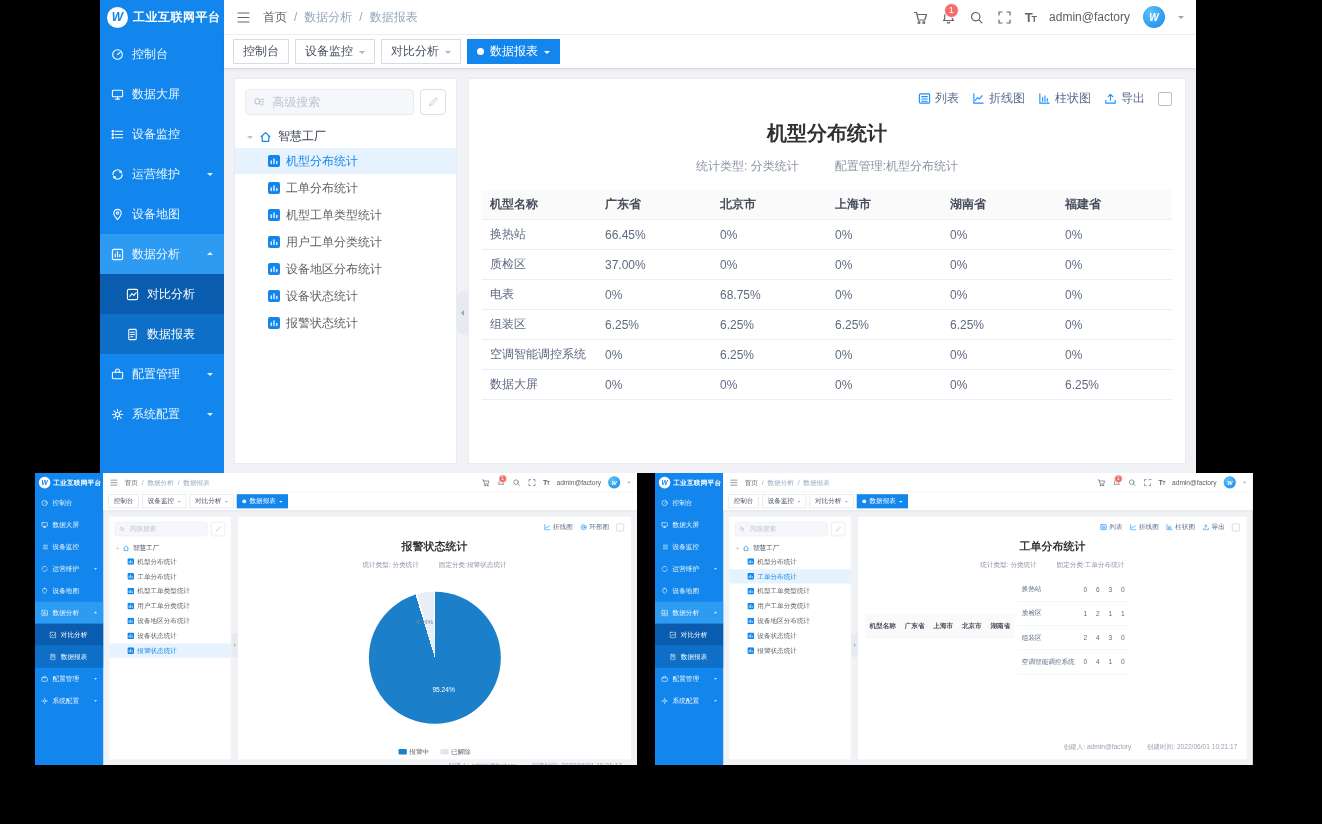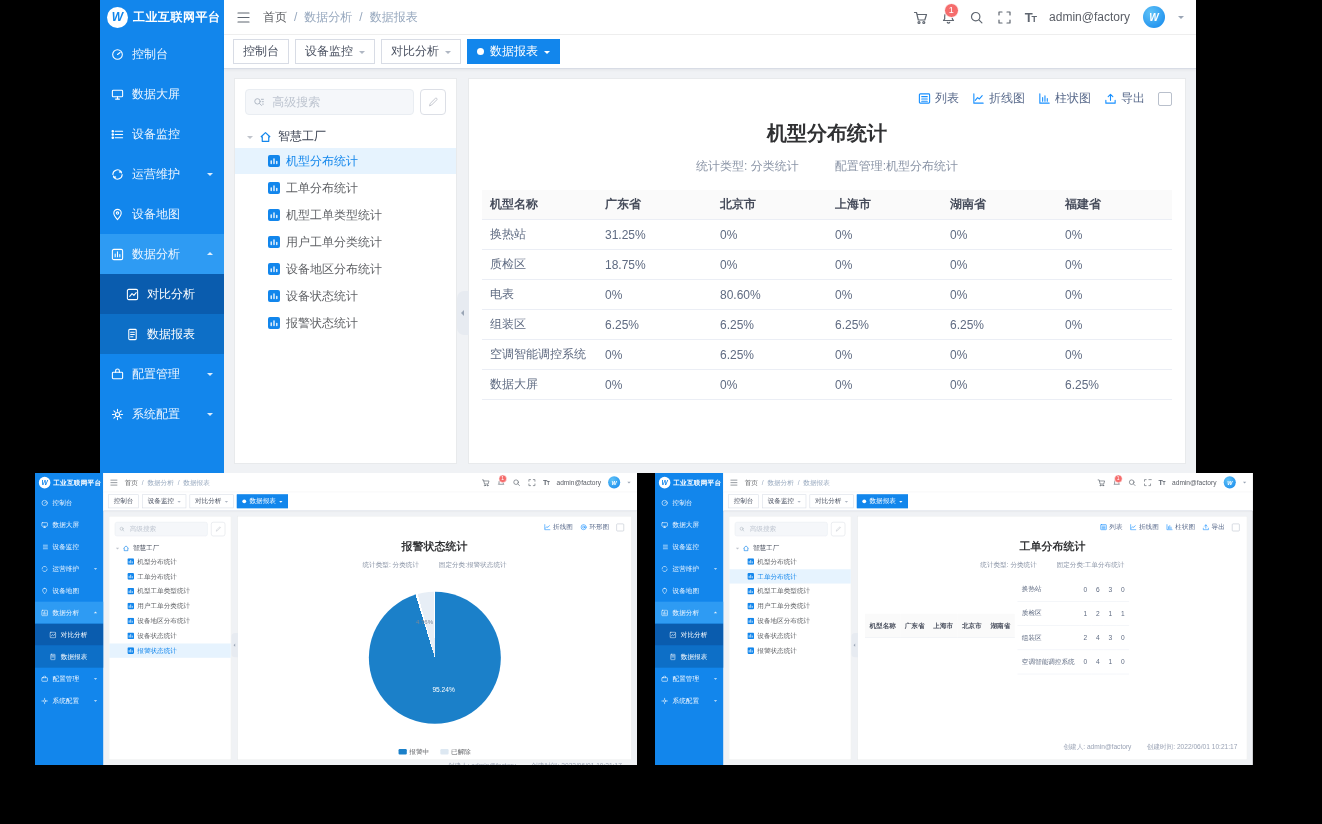--- a/index.html
+++ b/index.html
@@ -365,38 +365,38 @@
             <th>广东省</th>
             <th>北京市</th>
             <th>上海市</th>
             <th>湖南省</th>
             <th>福建省</th>
           </tr>
             </thead>
           <tbody>
             <tr>
                 <td>换热站</td>
-                <td>31.25%</td>
+                <td>66.45%</td>
                 <td>0%</td>
                 <td>0%</td>
                 <td>0%</td>
                 <td>0%</td>
               </tr>
             <tr>
                 <td>质检区</td>
-                <td>18.75%</td>
+                <td>37.00%</td>
                 <td>0%</td>
                 <td>0%</td>
                 <td>0%</td>
                 <td>0%</td>
               </tr>
             <tr>
                 <td>电表</td>
                 <td>0%</td>
-                <td>80.60%</td>
+                <td>68.75%</td>
                 <td>0%</td>
                 <td>0%</td>
                 <td>0%</td>
               </tr>
             <tr>
                 <td>组装区</td>
                 <td>6.25%</td>
                 <td>6.25%</td>
                 <td>6.25%</td>
                 <td>6.25%</td>

